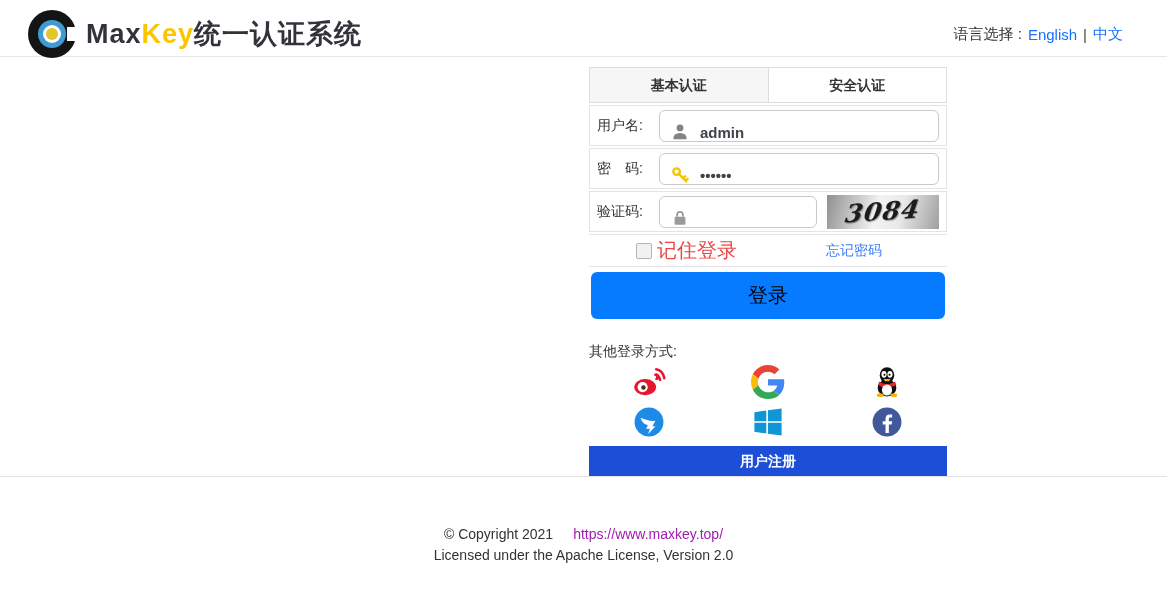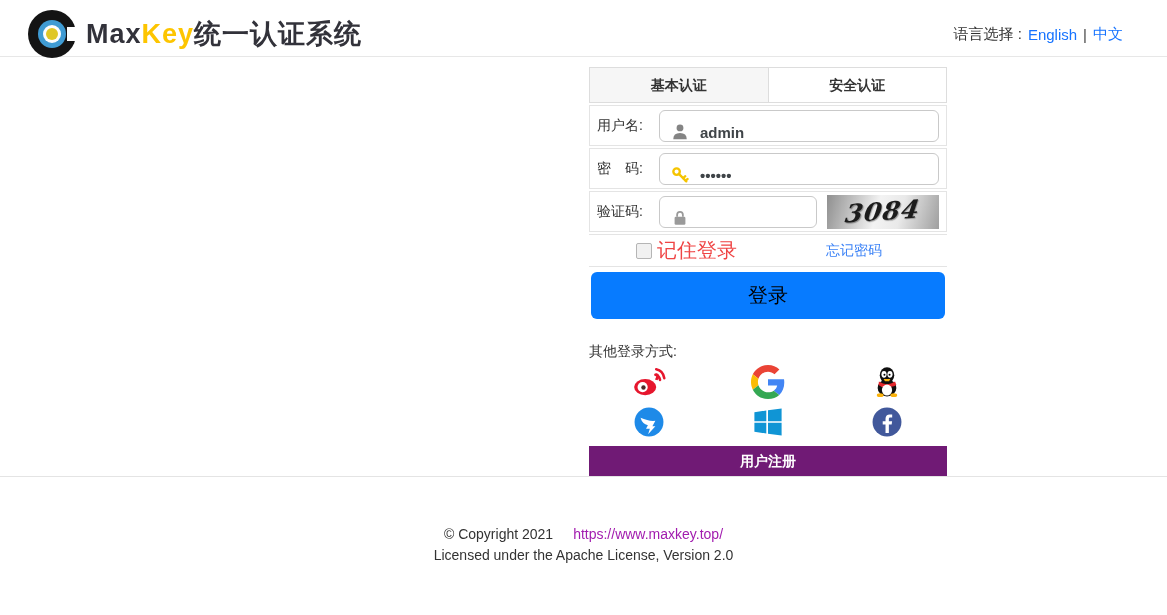--- a/index.html
+++ b/index.html
@@ -55,21 +55,21 @@
 
   .login-btn { display:block; width:354px; margin:5px auto 0; height:47px; border:none; border-radius:6px;
     background:#077bff; color:#000000; font-size:20px; font-family:Liberation Mono, monospace; cursor:pointer; }
 
   .other-label { margin-top:24px; font-size:14px; color:#333; }
 
   .social-grid { margin-top:4px; display:grid; grid-template-columns:repeat(3,1fr); row-gap:6px; justify-items:center; }
   .social-item { width:34px; height:34px; cursor:pointer; }
   .social-item svg { width:34px; height:34px; display:block; }
 
-  .register-bar { margin-top:7px; height:30px; background:#701a75; color:#fff; font-size:14px; font-weight:bold;
+  .register-bar { margin-top:7px; height:30px; background:#1d4ed8; color:#fff; font-size:14px; font-weight:bold;
     text-align:center; line-height:30px; cursor:pointer; }
 
   
   .footer-divider { position:absolute; left:0; top:476px; width:100%; height:1px; background:#e4e4e4; }
   .footer { position:absolute; left:0; top:524px; width:100%; text-align:center; font-size:14px; color:#333; line-height:21px; }
   .footer .pre { white-space:pre-wrap; }
   .footer a { color:#a21caf; text-decoration:none; margin-left:20px; cursor:pointer; }
 </style>
 </head>
 <body>

